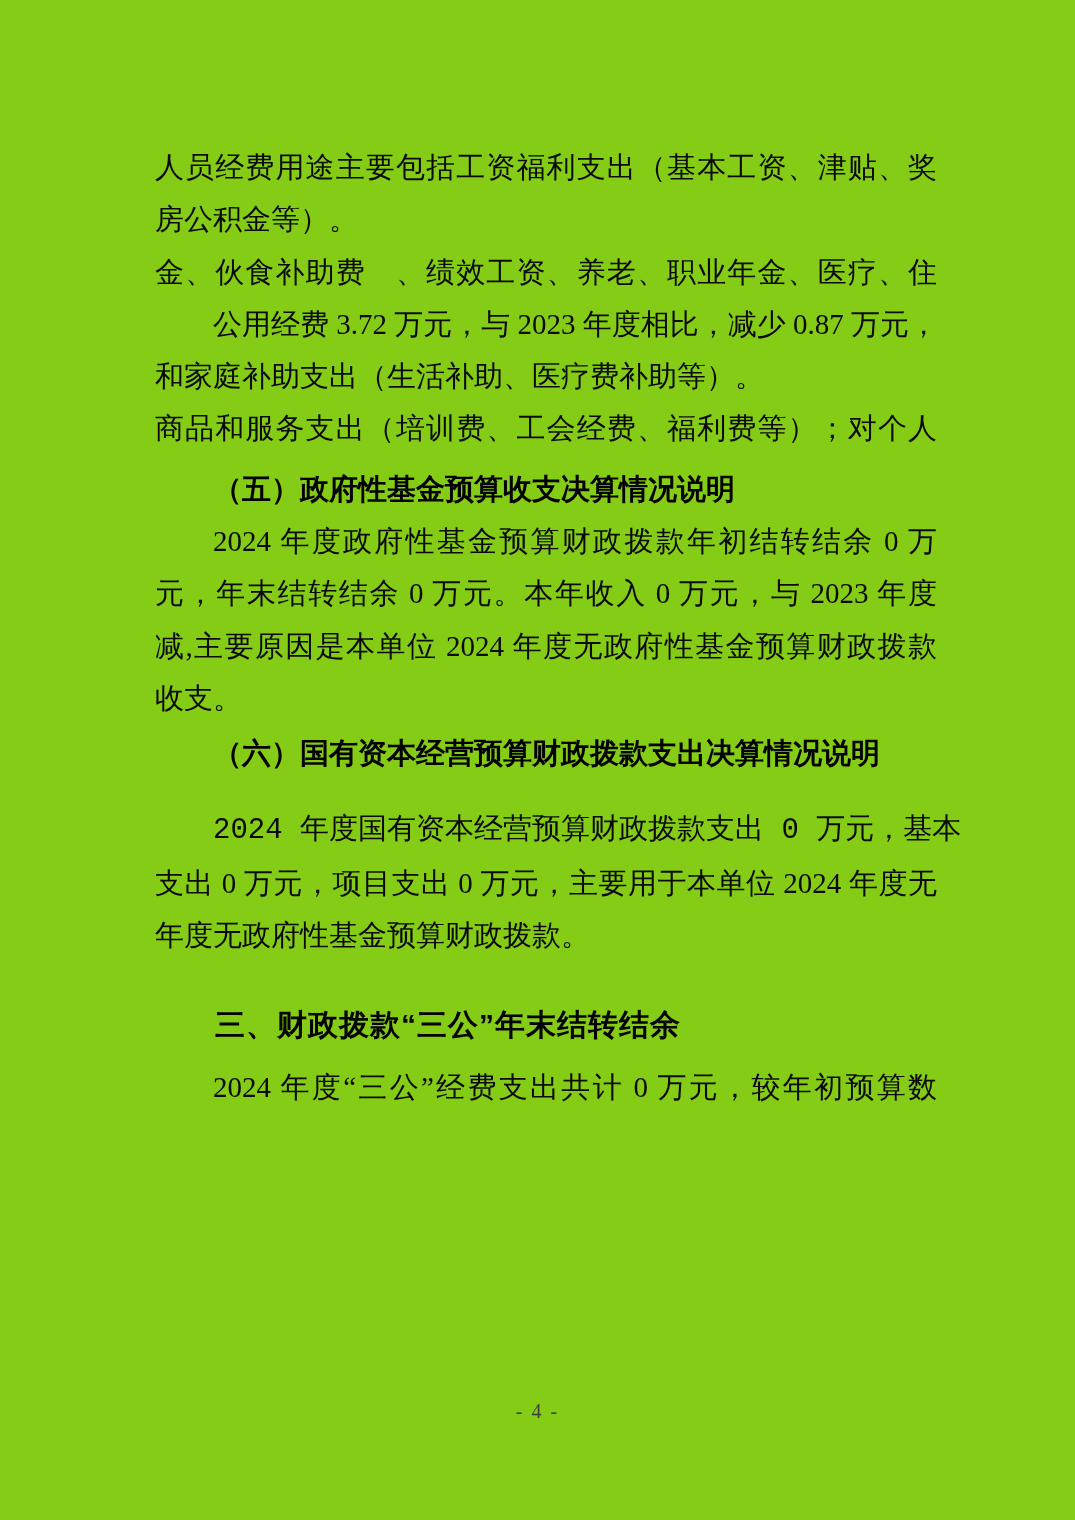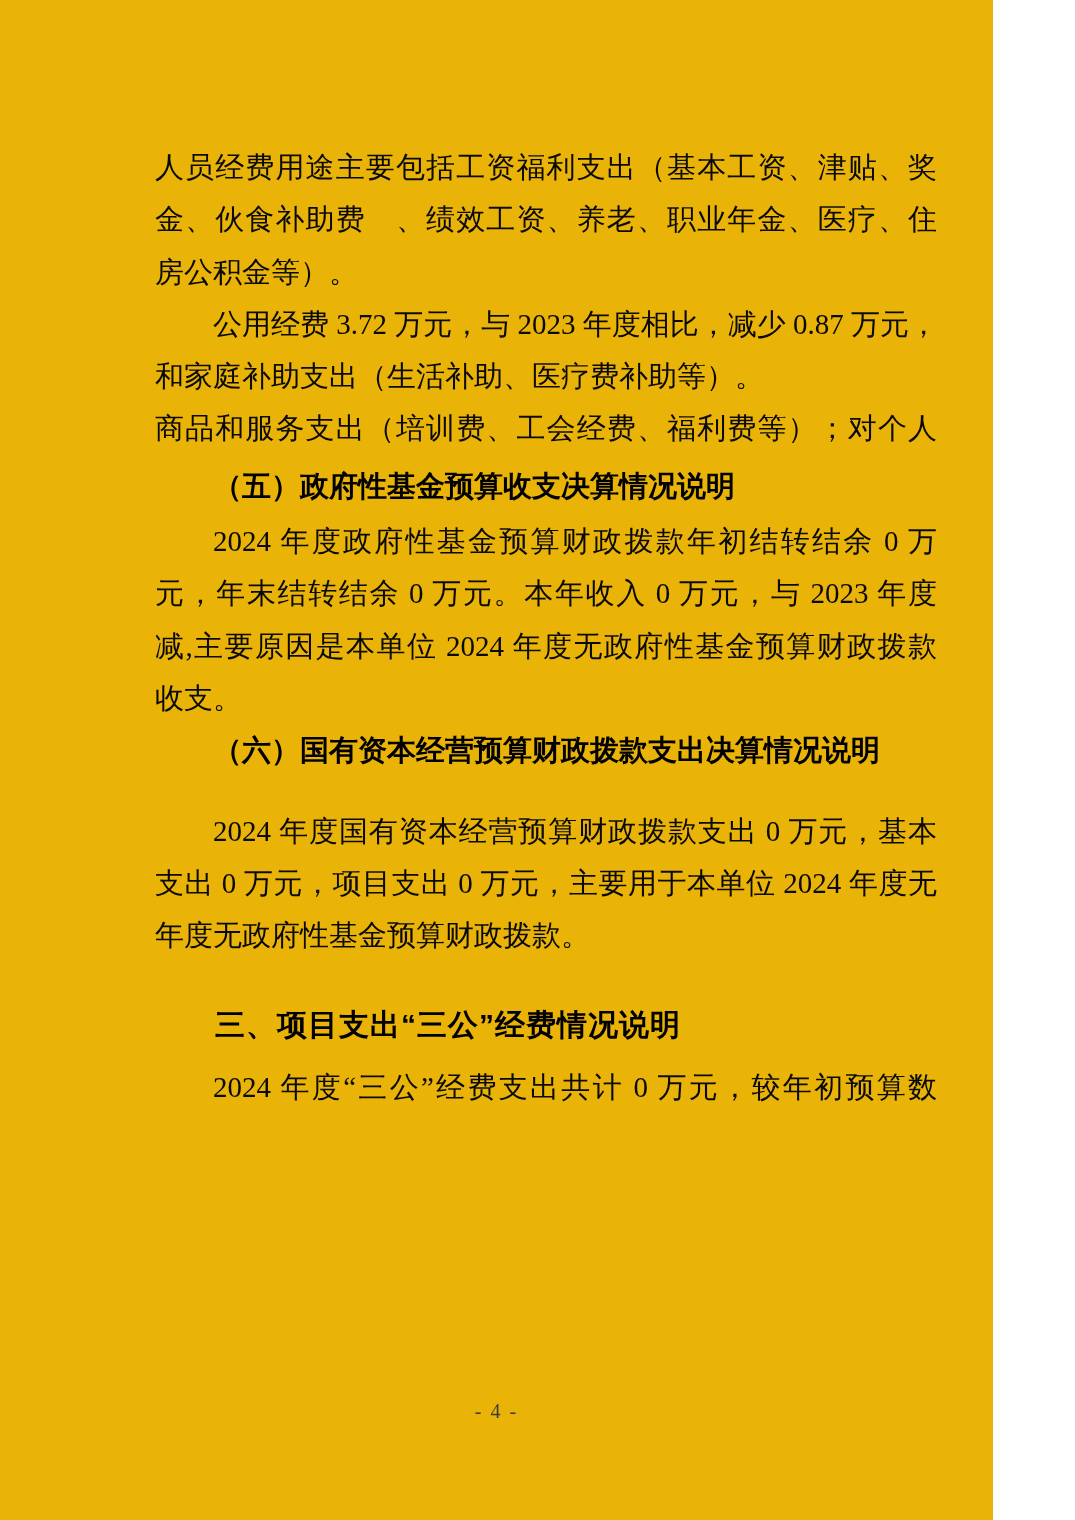--- a/index.html
+++ b/index.html
@@ -2,23 +2,23 @@
 <html><head>
 <meta charset="utf-8">
 <style>
   html, body {
     margin: 0;
     padding: 0;
     background: #ffffff;
   }
   .page {
     position: relative;
-    width: 993px;
+    width: 1075px;
     height: 1520px;
-    background: #eab308;
+    background: #84cc16;
     color: #000000;
     font-family: "Liberation Serif", "DejaVu Serif", serif;
     overflow: hidden;
   }
   .body-text {
     position: absolute;
     left: 155px;
     top: 141px;
     width: 782px;
   }
@@ -36,31 +36,31 @@
   .line.indent {
     text-indent: 2em;
   }
   .heading {
     font-weight: bold;
     text-align-last: left;
     text-indent: 2em;
     color: #000000;
   }
   .h-kai {
-    font-family: Liberation Mono, monospace;
+    font-family: Liberation Serif, serif;
     font-size: 29px;
   }
   .h-hei {
     font-family: "Liberation Sans", "DejaVu Sans", sans-serif;
     font-size: 30px;
     letter-spacing: 1px;
   }
   .mt8  { margin-top: 8px; }
   .mt3  { margin-top: 3px; }
-  .mt25 { margin-top: 25px; }
+  .mt25 { margin-top: 25px; font-family: Liberation Mono, monospace; }
   .mt38 { margin-top: 38px; }
   .mt2  { margin-top: 2px; }
   .mt9  { margin-top: 9px; }
   .footer {
     position: absolute;
     left: 0;
     right: 0;
     top: 1400px;
     text-align: center;
     font-size: 20px;
@@ -70,41 +70,41 @@
   }
 </style>
 </head>
 <body>
 
 <div class="page">
 
   <div class="body-text">
 
     <div class="line">人员经费用途主要包括工资福利支出（基本工资、津贴、奖</div>
+    <div class="line end">房公积金等）。</div>
     <div class="line">金、伙食补助费　、绩效工资、养老、职业年金、医疗、住</div>
-    <div class="line end">房公积金等）。</div>
 
     <div class="line indent">公用经费 3.72 万元，与 2023 年度相比，减少 0.87 万元，</div>
     <div class="line end">和家庭补助支出（生活补助、医疗费补助等）。</div>
     <div class="line">商品和服务支出（培训费、工会经费、福利费等）；对个人</div>
 
     <div class="line heading h-kai mt8">（五）政府性基金预算收支决算情况说明</div>
 
     <div class="line indent">2024 年度政府性基金预算财政拨款年初结转结余 0 万</div>
     <div class="line">元，年末结转结余 0 万元。本年收入 0 万元，与 2023 年度</div>
     <div class="line">减,主要原因是本单位 2024 年度无政府性基金预算财政拨款</div>
     <div class="line end">收支。</div>
 
     <div class="line heading h-kai mt3">（六）国有资本经营预算财政拨款支出决算情况说明</div>
 
     <div class="line indent mt25">2024 年度国有资本经营预算财政拨款支出 0 万元，基本</div>
     <div class="line">支出 0 万元，项目支出 0 万元，主要用于本单位 2024 年度无</div>
     <div class="line end">年度无政府性基金预算财政拨款。</div>
 
-    <div class="line heading h-hei mt38">三、项目支出“三公”经费情况说明</div>
+    <div class="line heading h-hei mt38">三、财政拨款“三公”年末结转结余</div>
 
 
     <div class="line indent mt9">2024 年度“三公”经费支出共计 0 万元，较年初预算数</div>
 
   </div>
 
   <div class="footer">
     <span>- 4 -</span>
   </div>
 

